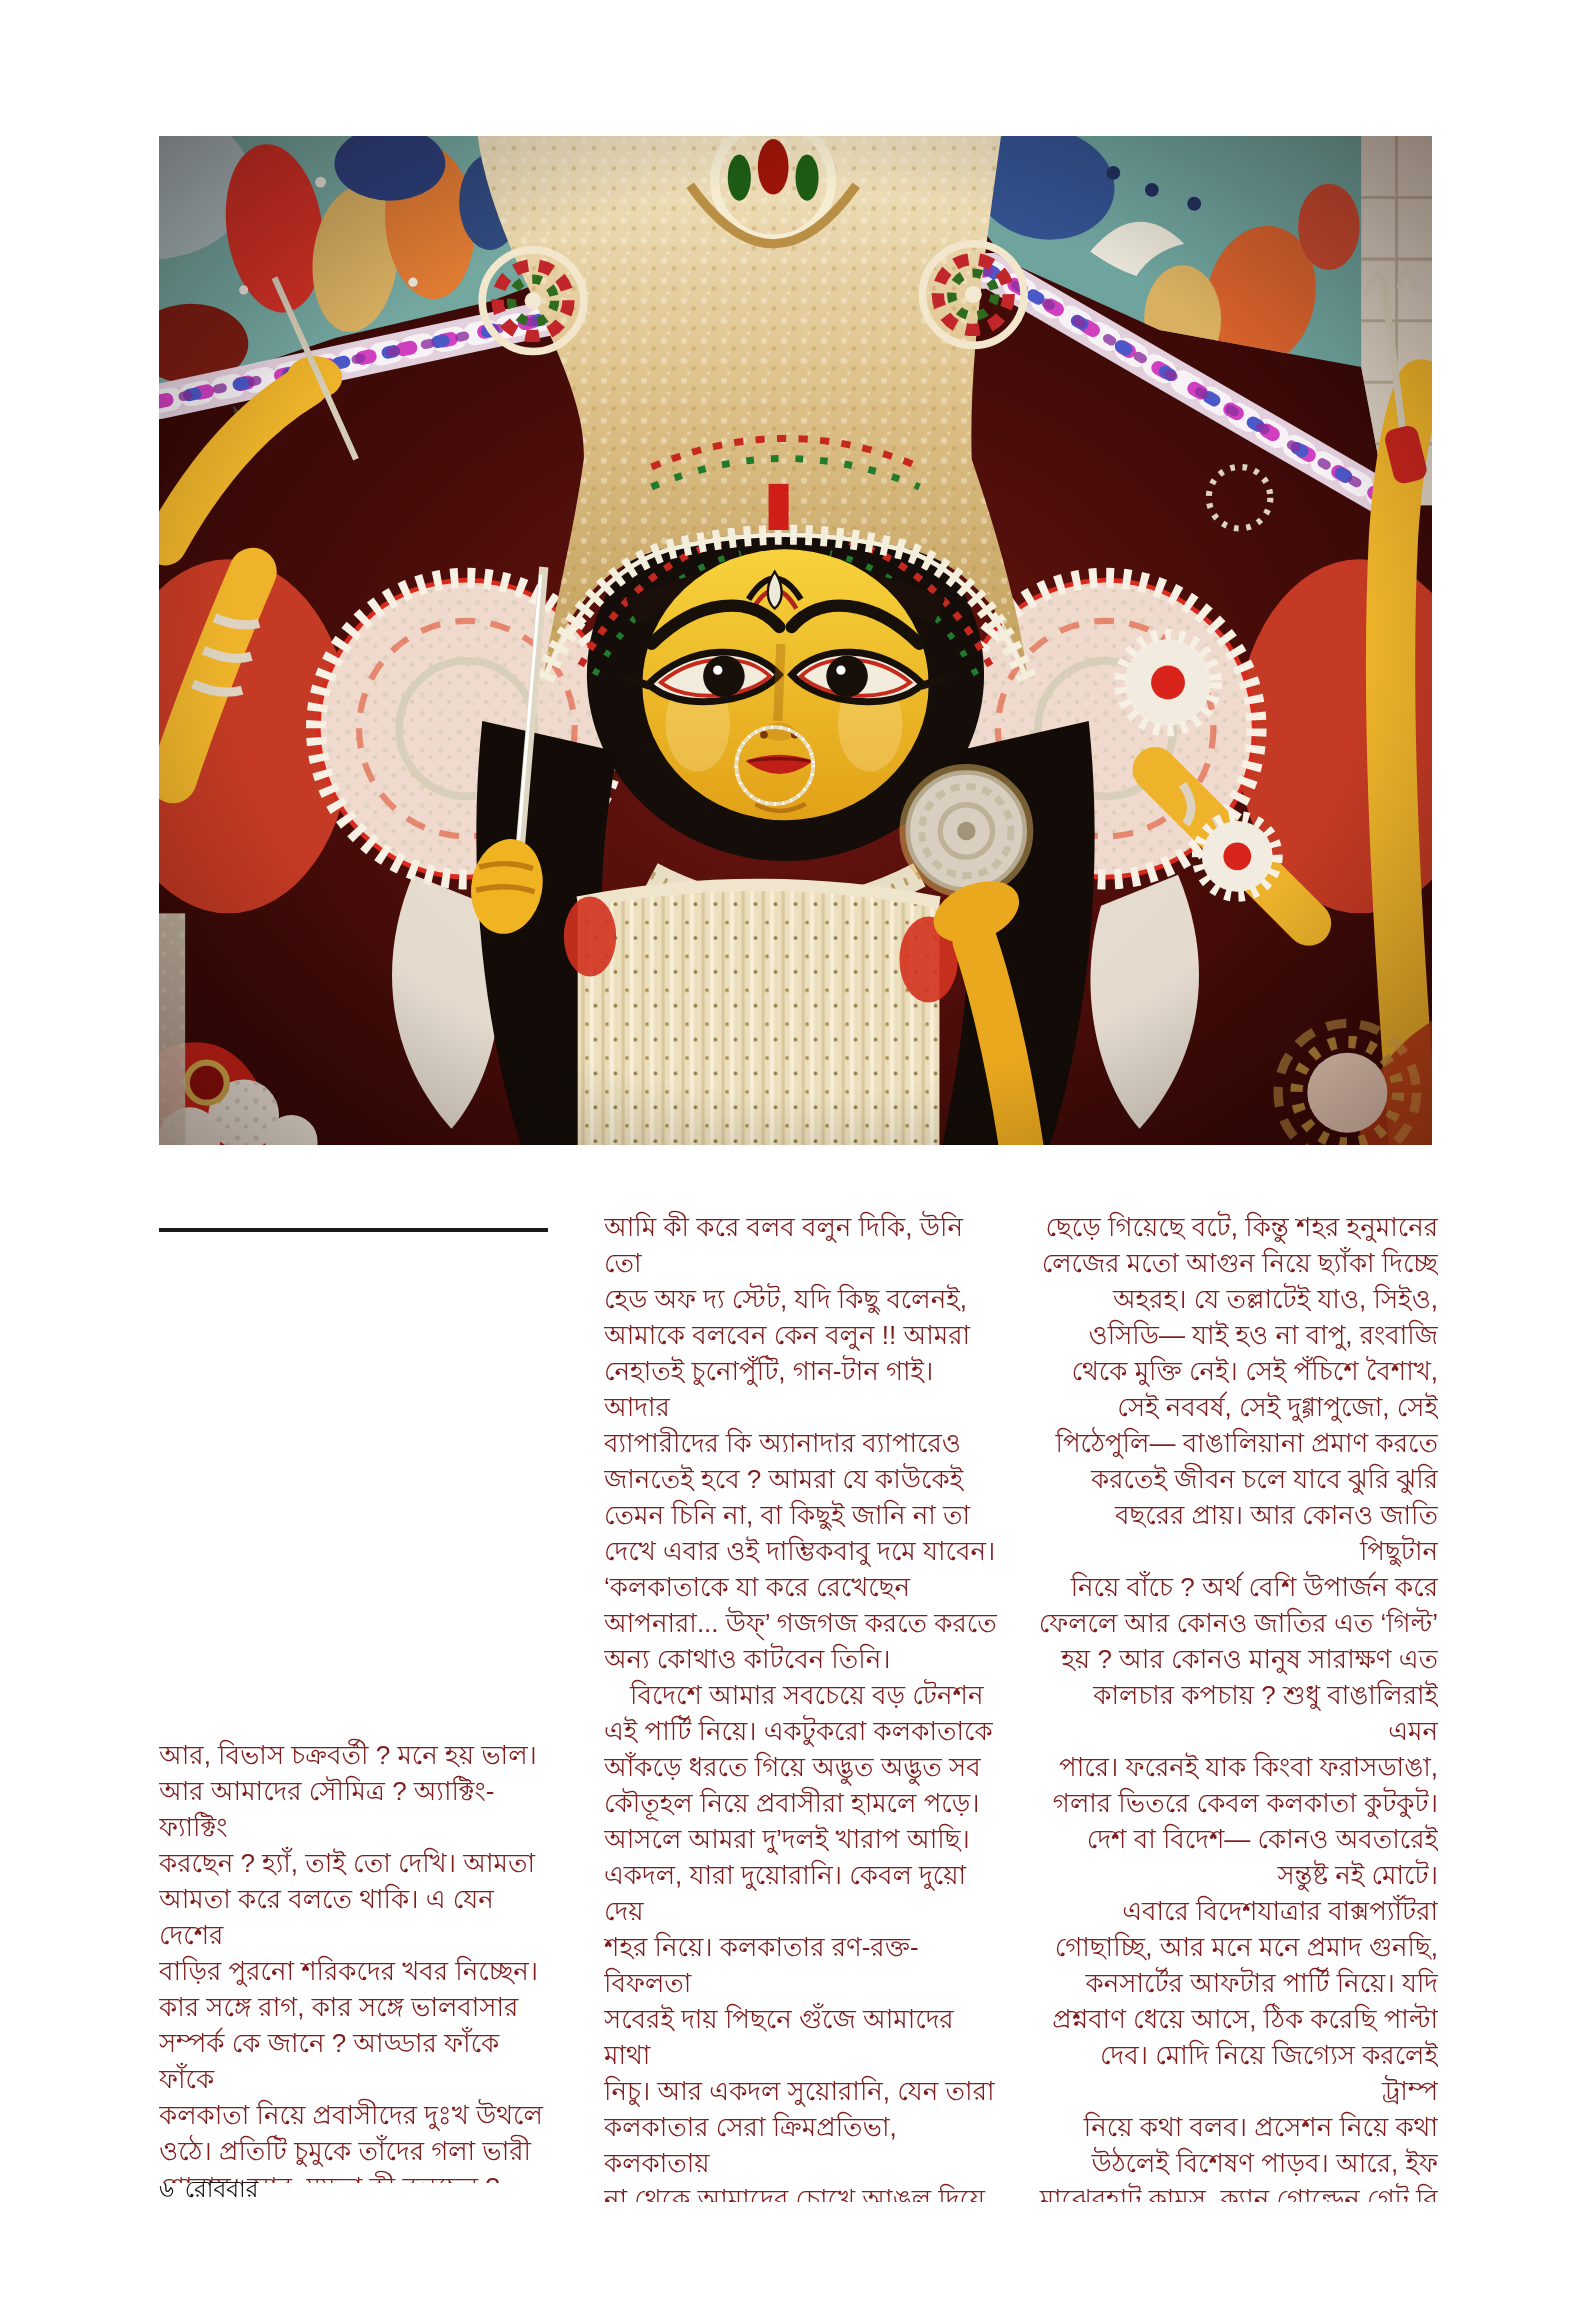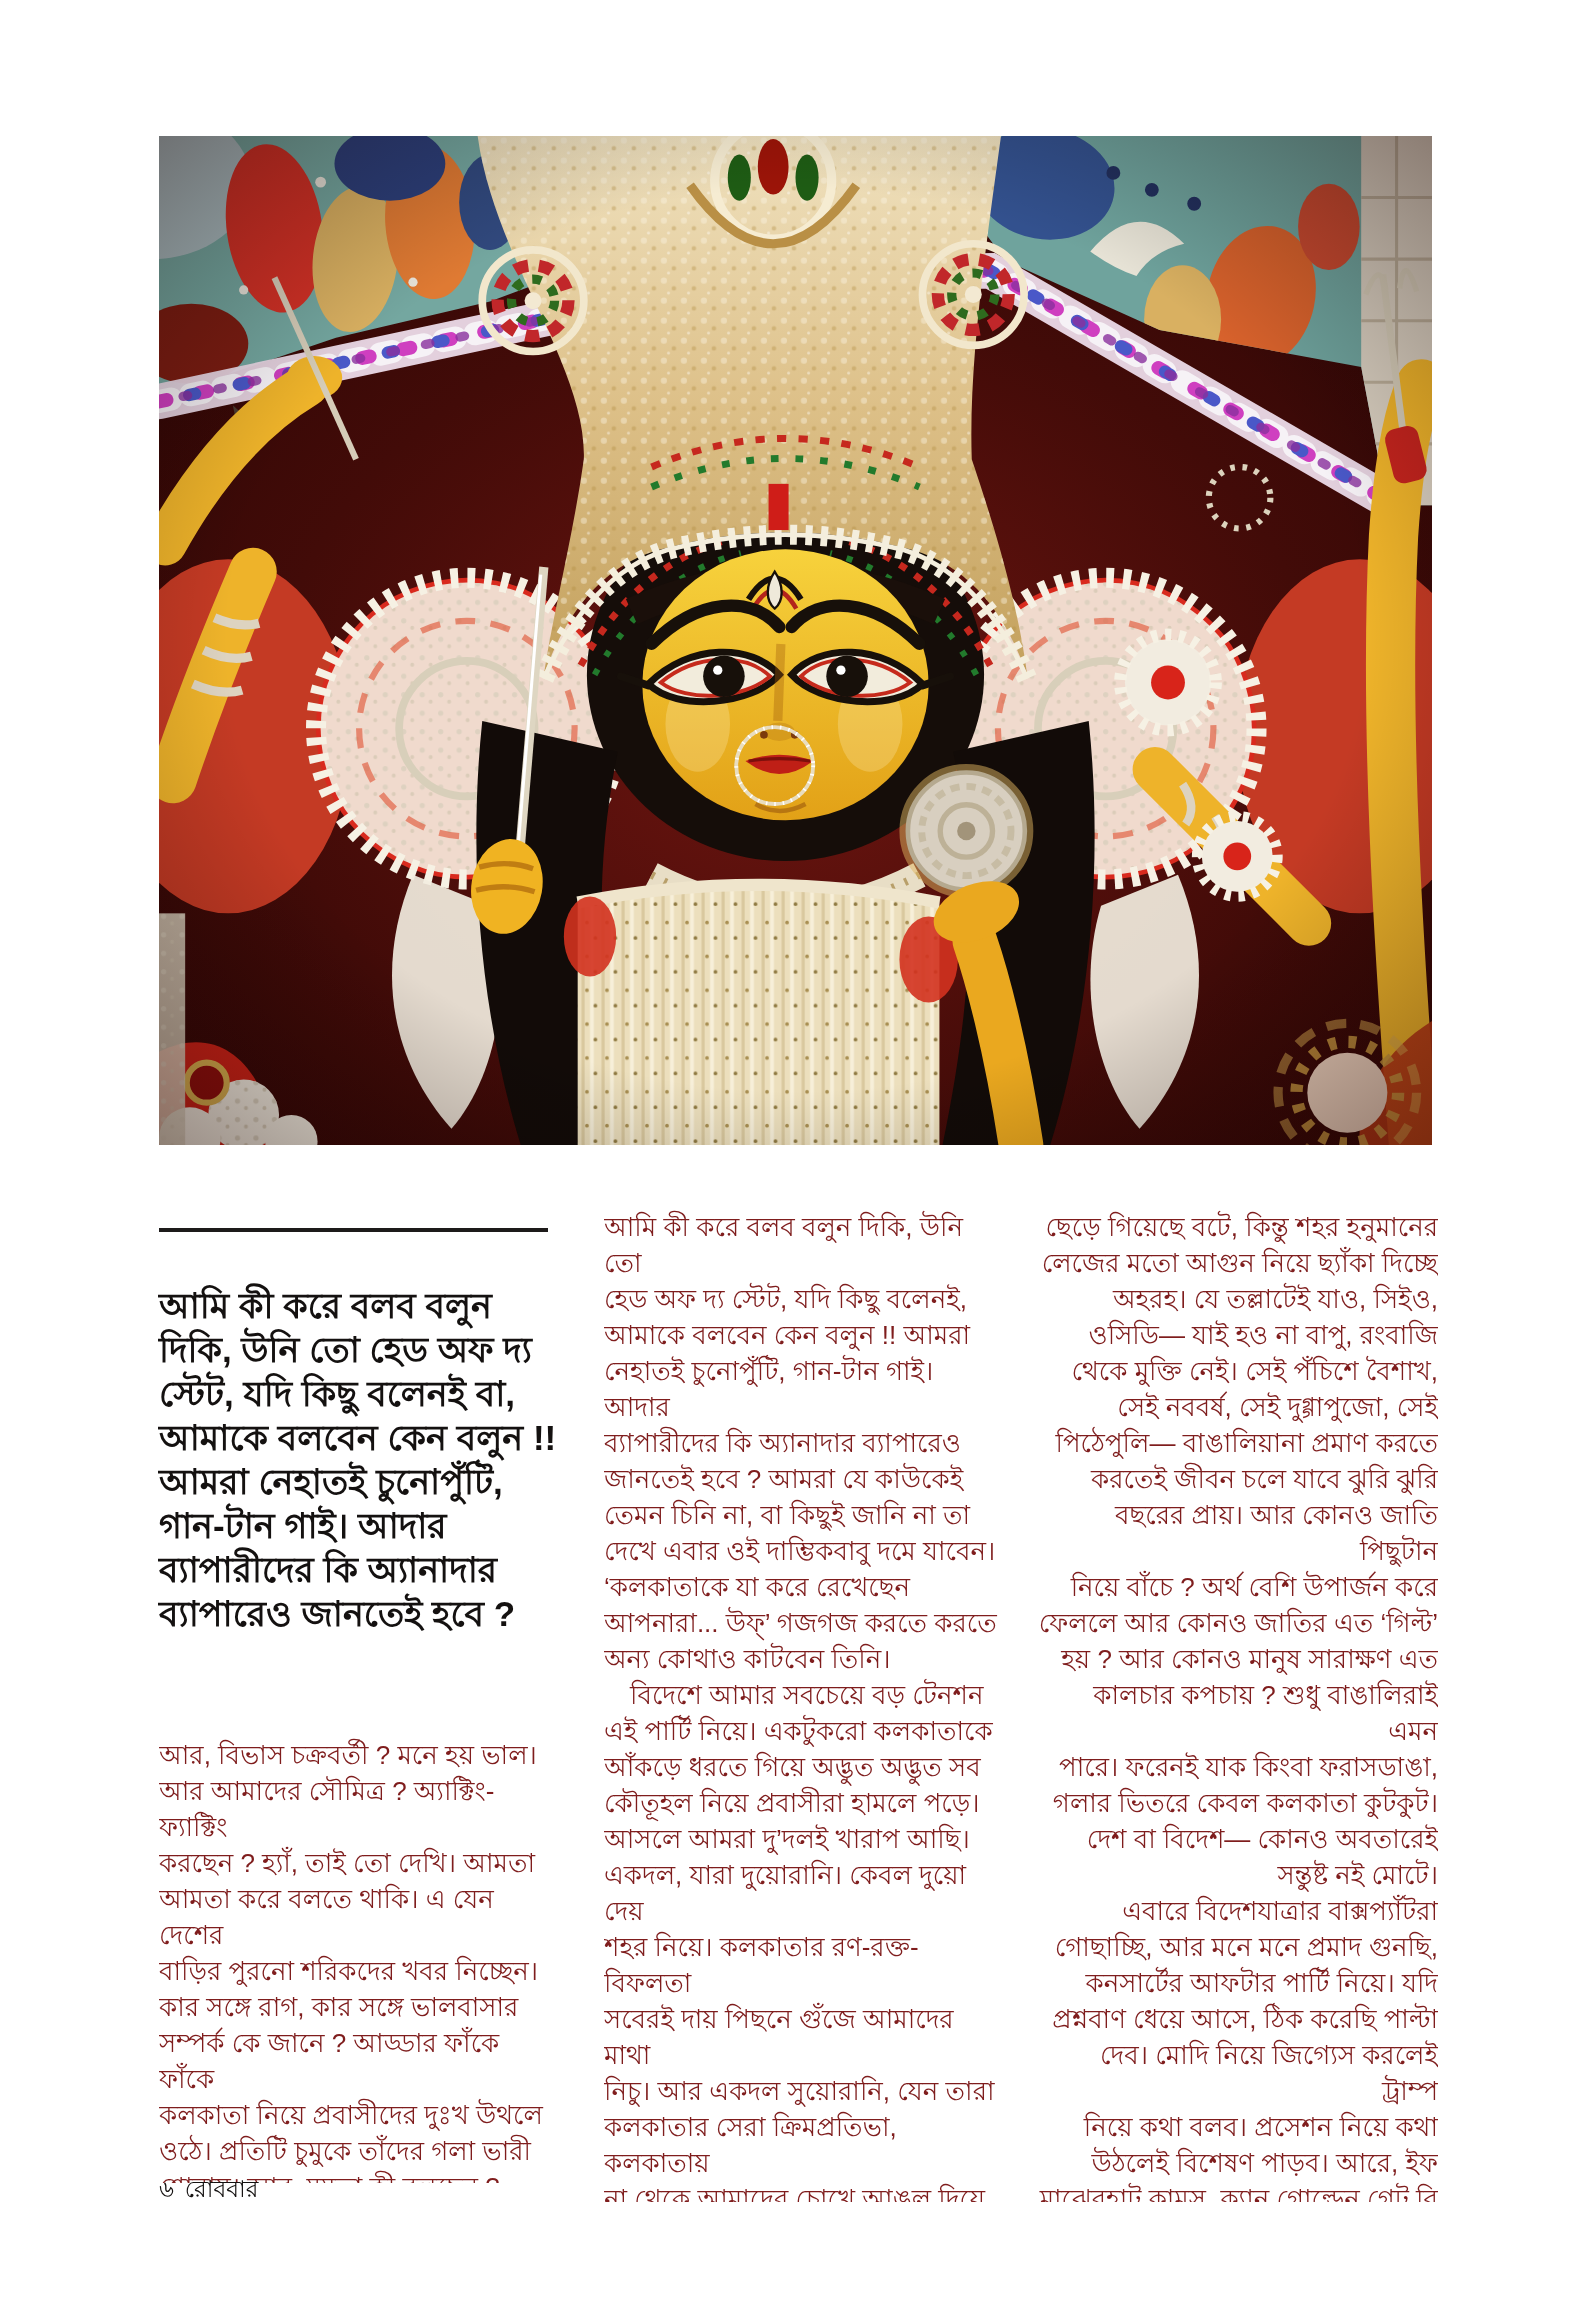--- a/index.html
+++ b/index.html
@@ -349,28 +349,20 @@
         <rect x="0" y="1010" width="34" height="301" fill="#d9d0bc" opacity="0.85"></rect>
         <rect x="0" y="1010" width="34" height="301" fill="url(#pLace)" opacity="0.6"></rect>
       </g>
 
       <rect x="0" y="0" width="1654" height="1311" fill="url(#gVig)"></rect>
     </svg>
   </div>
 
   <div class="rule"></div>
 
-  <div class="pullquote bn">আমি কী করে বলব বলুন
-দিকি, উনি তো হেড অফ দ্য
-স্টেট, যদি কিছু বলেনই বা,
-আমাকে বলবেন কেন বলুন !!
-আমরা নেহাতই চুনোপুঁটি,
-গান-টান গাই। আদার
-ব্যাপারীদের কি অ্যানাদার
-ব্যাপারেও জানতেই হবে ?</div>
 
   <div class="coltext col-left bn">আর, বিভাস চক্রবর্তী ? মনে হয় ভাল।
 আর আমাদের সৌমিত্র ? অ্যাক্টিং-ফ্যাক্টিং
 করছেন ? হ্যাঁ, তাই তো দেখি। আমতা
 আমতা করে বলতে থাকি। এ যেন দেশের
 বাড়ির পুরনো শরিকদের খবর নিচ্ছেন।
 কার সঙ্গে রাগ, কার সঙ্গে ভালবাসার
 সম্পর্ক কে জানে ? আড্ডার ফাঁকে ফাঁকে
 কলকাতা নিয়ে প্রবাসীদের দুঃখ উথলে
 ওঠে। প্রতিটি চুমুকে তাঁদের গলা ভারী

